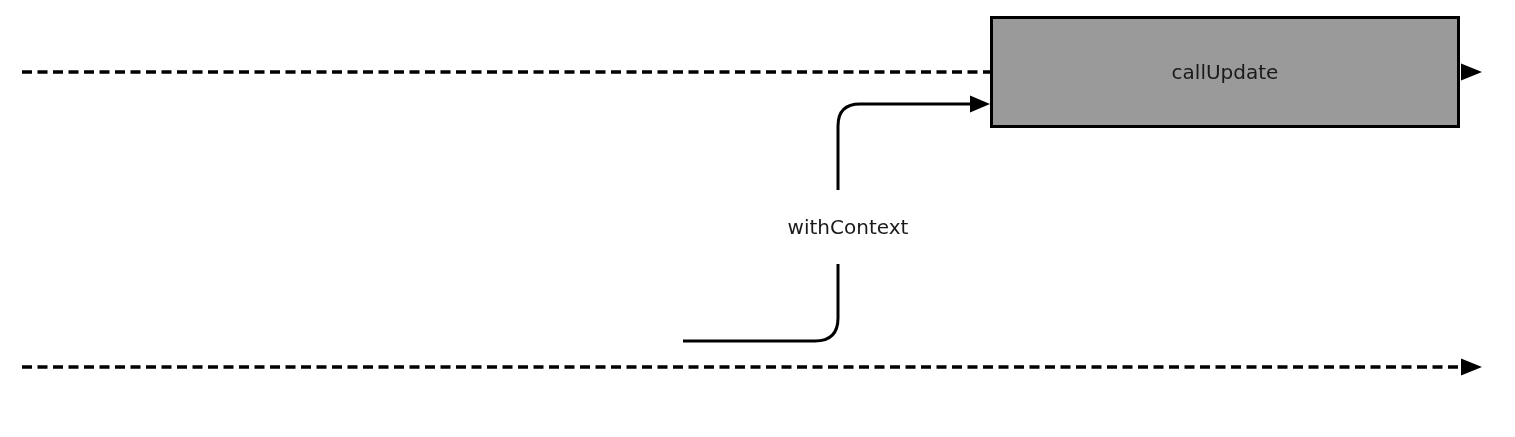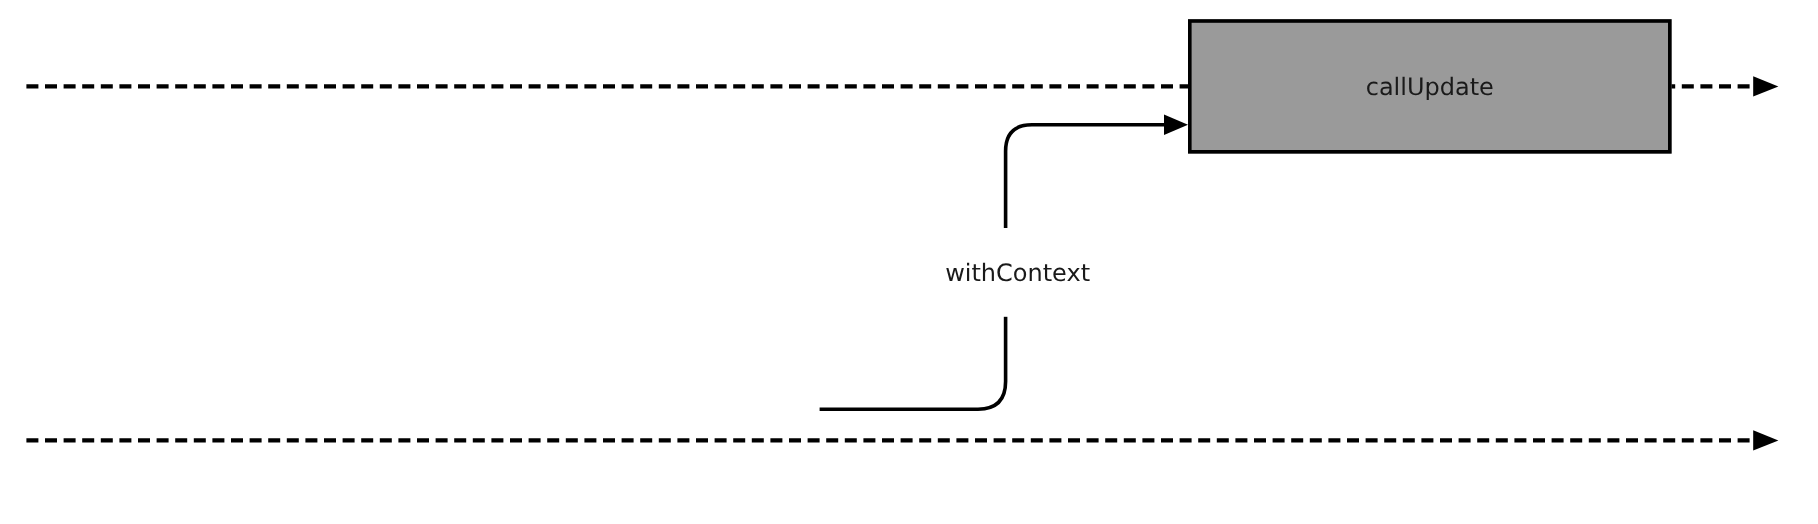--- a/index.html
+++ b/index.html
@@ -34,21 +34,21 @@
     z-index: 2;
   }
   .node-label {
     font-size: 20px;
     color: #1a1a1a;
     white-space: nowrap;
   }
   .node-callupdate {
     left: 990px;
     top: 16px;
-    width: 403px;
+    width: 470px;
     height: 112px;
   }
   .node-perform {
     left: 281px;
     top: 312px;
     width: 402px;
     height: 96px;
   }
   .edge-label {
     position: absolute;

